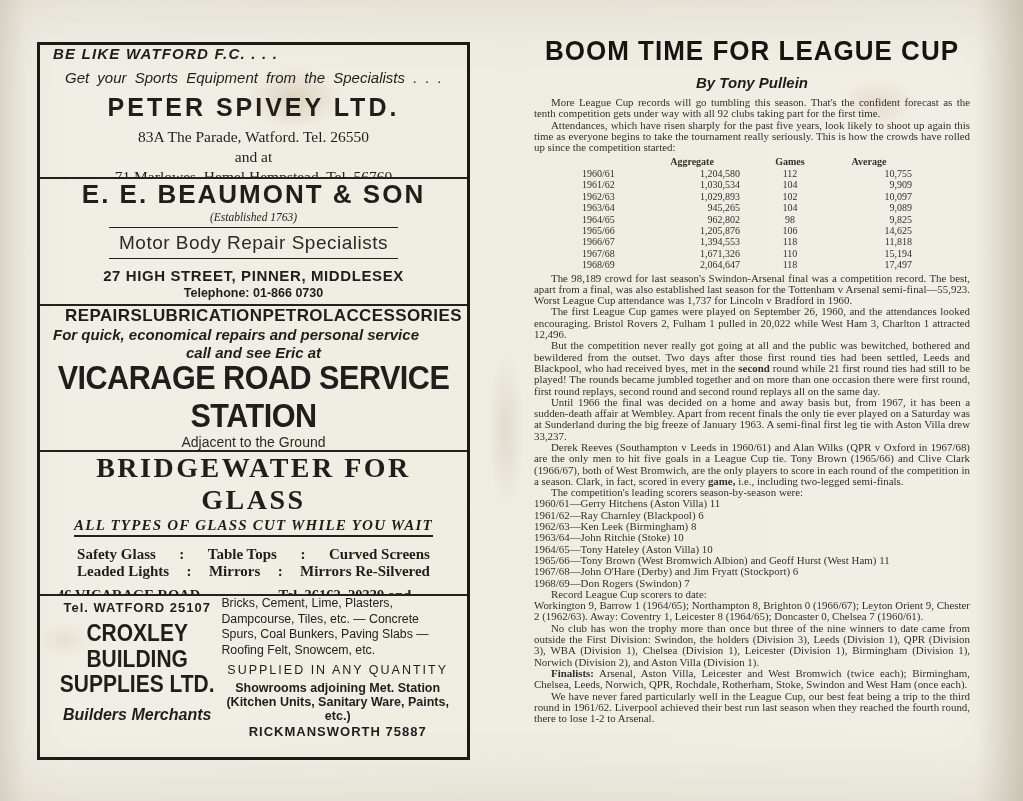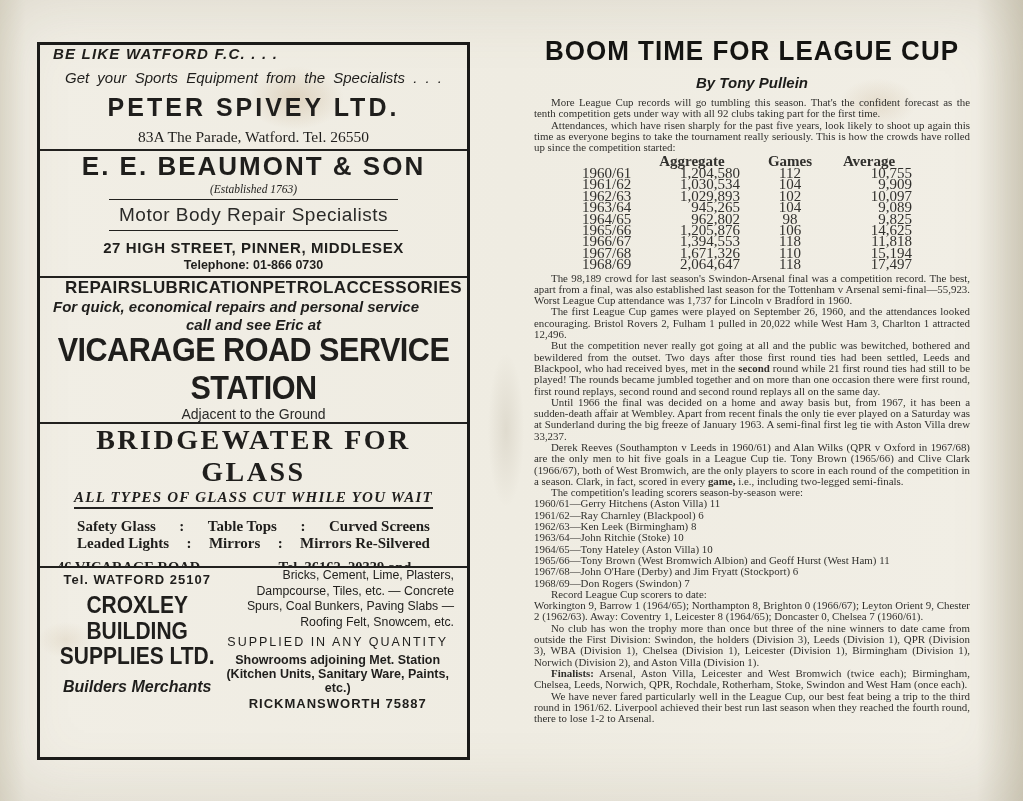--- a/index.html
+++ b/index.html
@@ -15,21 +15,21 @@
       linear-gradient(90deg,#e3dfd1 0,#f1eee5 2.5%,#efece2 50%,#f1eee5 95.5%,#d6d1c1 100%);
   }
   .scan::after{content:"";position:absolute;inset:0;pointer-events:none;
     box-shadow:inset 0 0 70px rgba(120,110,85,.18);}
   
   .ad-box{position:absolute;left:37px;top:42px;width:433px;height:718px;
     border:3px solid #191918;box-sizing:border-box;}
   .ad-box section{box-sizing:border-box;overflow:hidden;padding:0 13px;}
   .sec-rule{border-bottom:2px solid #22211f;}
   
-  .sec-spivey{height:106px;padding-top:12px;}
+  .sec-spivey{height:134px;padding-top:12px;}
   .be-like{font:italic 700 15px "Liberation Sans",sans-serif;letter-spacing:1.2px;}
   .get-your{font:italic 400 15px "Liberation Sans",sans-serif;text-align:center;
     word-spacing:4px;margin-top:7px;}
   .spivey-name{font:700 25px "Liberation Sans",sans-serif;letter-spacing:3px;
     text-align:center;margin:7px 0 5px;transform:scaleY(1.05);}
   .spivey-addr{font:400 15.5px "Liberation Serif",serif;text-align:center;line-height:1.3;}
   
   .sec-beaumont{height:127px;padding-top:7px;}
   .beaumont-name{font:700 26px "Liberation Sans",sans-serif;letter-spacing:2px;
     text-align:center;transform:scaleY(1.02);margin:0;}
@@ -58,35 +58,35 @@
   .bw-row + .bw-row{}
   .bw-addr{display:flex;justify-content:space-between;width:98%;margin:7px auto 0;
     font:700 14.5px "Liberation Serif",serif;}
   
   .sec-croxley{height:148px;padding-top:8px;}
   .croxley-grid{display:grid;grid-template-columns:42% 58%;}
   .cx-tel{font:700 13px "Liberation Sans",sans-serif;letter-spacing:1px;text-align:center;margin-top:4px;}
   .cx-name{font:700 21px "Liberation Sans",sans-serif;text-align:center;line-height:1.1;
     margin-top:9px;transform:scaleY(1.1);}
   .cx-desc{font:italic 700 16px "Liberation Sans",sans-serif;text-align:center;margin-top:13px;}
-  .cx-products{font:400 12.3px "Liberation Sans",sans-serif;line-height:1.28;color:#22211f;text-align:right;}
+  .cx-products{font:400 12.3px "Liberation Sans",sans-serif;line-height:1.28;color:#22211f;text-align:left;}
   .cx-supplied{font:400 12.5px "Liberation Sans",sans-serif;letter-spacing:2px;text-align:center;margin-top:4px;}
   .cx-show1{font:700 12.5px "Liberation Sans",sans-serif;text-align:center;margin-top:4px;}
   .cx-show2{font:700 12.5px "Liberation Sans",sans-serif;text-align:center;}
   .cx-show3{font:700 13px "Liberation Sans",sans-serif;letter-spacing:1px;text-align:center;margin-top:1px;}
   
   .right-page{position:absolute;left:534px;top:36px;width:436px;color:#31302d;}
   .article-title{font:700 26px "Liberation Sans",sans-serif;letter-spacing:1px;text-align:center;
     color:#141412;margin:0;transform:scaleY(1.05);}
   .byline{font:italic 700 15px "Liberation Sans",sans-serif;text-align:center;margin:7px 0 6px;color:#1c1c1a;}
   .body-copy{font:400 10.9px "Liberation Serif",serif;line-height:11.3px;text-align:justify;}
   .body-copy p{margin:0;}
   .ind{text-indent:17px;}
   .b{font-weight:700;}
-  table.att{border-collapse:collapse;margin:3px auto 2px;font-size:15px;line-height:11.4px;color:#31302d;}
+  table.att{border-collapse:collapse;margin:3px auto 2px;font-size:10px;line-height:11.4px;color:#31302d;}
   table.att th{font-weight:700;text-align:center;padding:0;}
   table.att td{padding:0;}
   .c-season{width:62px;text-align:left;}
   .c-agg{width:96px;text-align:right;padding-right:14px !important;}
   .c-games{width:72px;text-align:center;}
   .c-avg{width:86px;text-align:right;padding-right:10px !important;}
   .scorer-line{text-align:left;}
 </style>
 </head>
 <body>

